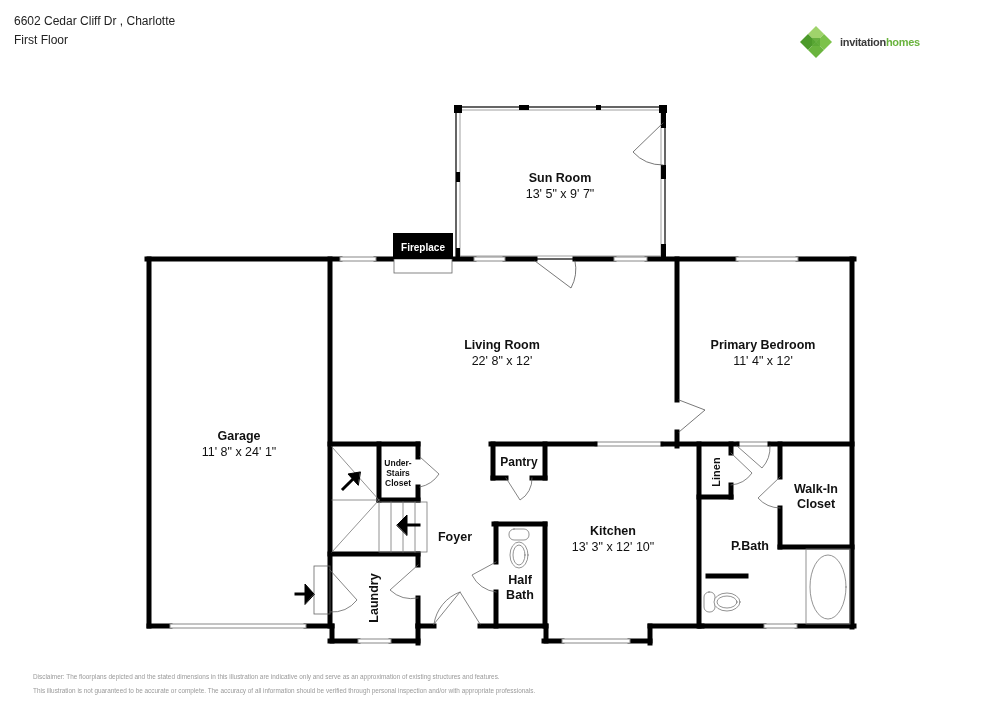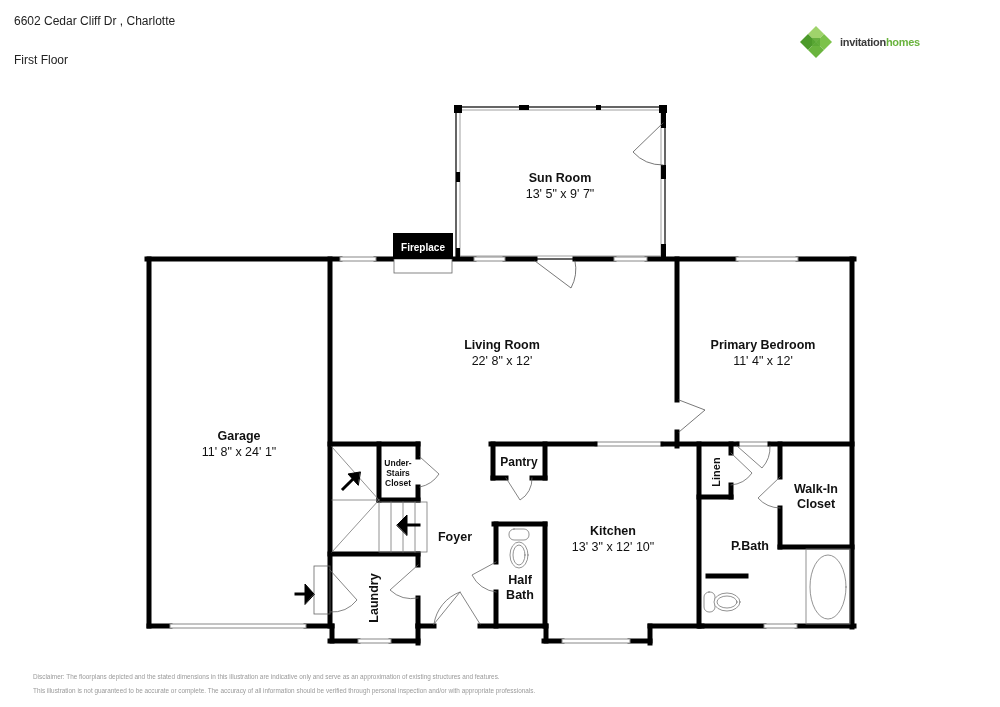--- a/index.html
+++ b/index.html
@@ -1,19 +1,19 @@
 <!DOCTYPE html>
 <html><head>
 <meta charset="utf-8">
 <style>
   html, body { margin:0; padding:0; background:#fff; }
   body { width:1000px; height:707px; position:relative; overflow:hidden; font-family:"Liberation Sans", sans-serif; }
   .hdr { position:absolute; left:14px; font-size:12px; color:#222; }
   #addr { top:14px; }
-  #floor { top:33px;margin-top:20px; }
+  #floor { top:33px; }
   .logo { position:absolute; left:798px; top:25px; display:flex; align-items:center; }
   .logo-text { font-size:11px; font-weight:bold; letter-spacing:-0.3px; margin-left:6px; }
   .logo-text .a { color:#3a3a3a; }
   .logo-text .b { color:#6ab43e; }
   .disc { position:absolute; left:33px; font-size:6.4px; color:#9a9a9a; white-space:nowrap; }
   #d1 { top:673px; }
   #d2 { top:687px; }
   svg.plan { position:absolute; left:0; top:0; }
   .rl { font-family:"Liberation Sans", sans-serif; font-weight:bold; font-size:12.5px; fill:#111; text-anchor:middle; }
   .rd { font-family:"Liberation Sans", sans-serif; font-size:12.5px; fill:#111; text-anchor:middle; }

